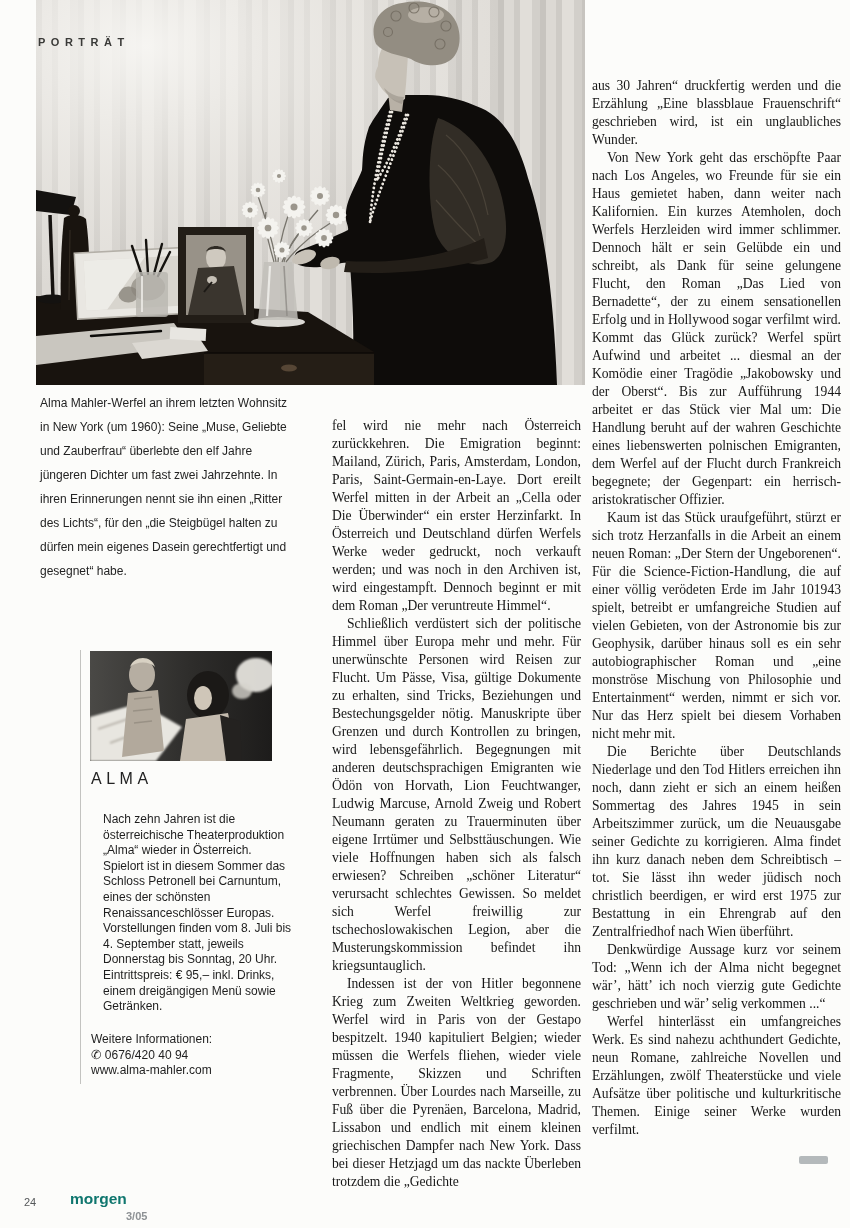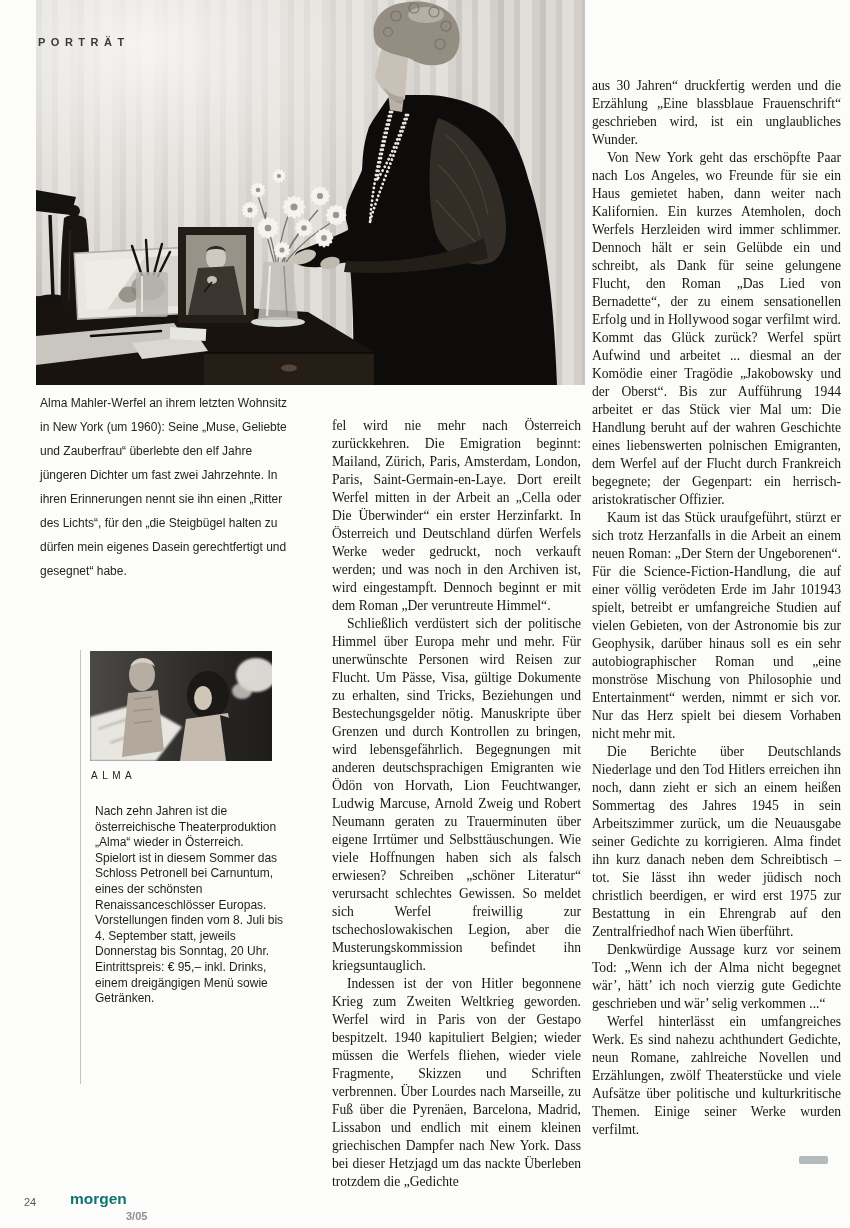--- a/index.html
+++ b/index.html
@@ -18,25 +18,25 @@
   
   .caption{
     position:absolute; left:40px; top:391px; width:258px;
     font-size:12px; line-height:24px; color:#242424;
   }
   
   .sb-rule{position:absolute; left:80px; top:650px; width:1px; height:434px; background:#c3c3c0;}
   .sb-photo{position:absolute; left:90px; top:651px; width:182px; height:110px;}
   .sb-label{
     position:absolute; left:91px; top:770px;
-    font-size:10px; letter-spacing:4.5px; color:#222; font-weight:500;
+    font-size:16px; letter-spacing:4.5px; color:#222; font-weight:500;
   }
   .sb-text{
     position:absolute; left:91px; top:800px; width:192px;
-    font-size:12px; line-height:15.6px; color:#1e1e1e; margin:4px;
+    font-size:12px; line-height:15.6px; color:#1e1e1e; margin:12px;
   }
   .sb-info{
     position:absolute; left:91px; top:1032px; width:192px;
     font-size:12px; line-height:15.6px; color:#1e1e1e; margin:0;
   }
   .ph-icon{font-size:12.5px;}
   
   .col{
     position:absolute; width:249px;
     font-family:"Liberation Serif", serif;
@@ -257,20 +257,21 @@
         <ellipse cx="166" cy="24" rx="20" ry="17" fill="#e9e7e2" opacity="0.92"></ellipse>
         <ellipse cx="152" cy="40" rx="10" ry="8" fill="#d6d3cc" opacity="0.8"></ellipse>
       </g>
     </svg>
   </div>
 
   <div class="sb-label">ALMA</div>
 
   <p class="sb-text">Nach zehn Jahren ist die österreichische Theaterproduktion „Alma“ wieder in Österreich. Spielort ist in diesem Sommer das Schloss Petronell bei Carnuntum, eines der schönsten Renaissanceschlösser Europas. Vorstellungen finden vom 8. Juli bis 4. September statt, jeweils Donnerstag bis Sonntag, 20 Uhr. Eintrittspreis: € 95,– inkl. Drinks, einem dreigängigen Menü sowie Getränken.</p>
 
+  <p class="sb-info"><span>Weitere Informationen:</span><br><span class="ph-icon">✆</span> <span>0676/420 40 94</span><br><span>www.alma-mahler.com</span></p>
 
   <div class="col col1" lang="de">
     <p class="first">fel wird nie mehr nach Österreich zurückkehren. Die Emigration beginnt: Mailand, Zürich, Paris, Amsterdam, London, Paris, Saint-Germain-en-Laye. Dort ereilt Werfel mitten in der Arbeit an „Cella oder Die Überwinder“ ein erster Herzinfarkt. In Österreich und Deutschland dürfen Werfels Werke weder gedruckt, noch verkauft werden; und was noch in den Archiven ist, wird eingestampft. Dennoch beginnt er mit dem Roman „Der veruntreute Himmel“.</p>
     <p>Schließlich verdüstert sich der politische Himmel über Europa mehr und mehr. Für unerwünschte Personen wird Reisen zur Flucht. Um Pässe, Visa, gültige Dokumente zu erhalten, sind Tricks, Beziehungen und Bestechungsgelder nötig. Manuskripte über Grenzen und durch Kontrollen zu bringen, wird lebensgefährlich. Begegnungen mit anderen deutschsprachigen Emigranten wie Ödön von Horvath, Lion Feuchtwanger, Ludwig Marcuse, Arnold Zweig und Robert Neumann geraten zu Trauerminuten über eigene Irrtümer und Selbsttäuschungen. Wie viele Hoffnungen haben sich als falsch erwiesen? Schreiben „schöner Literatur“ verursacht schlechtes Gewissen. So meldet sich Werfel freiwillig zur tschechoslowakischen Legion, aber die Musterungskommission befindet ihn kriegsuntauglich.</p>
     <p>Indessen ist der von Hitler begonnene Krieg zum Zweiten Weltkrieg geworden. Werfel wird in Paris von der Gestapo bespitzelt. 1940 kapituliert Belgien; wieder müssen die Werfels fliehen, wieder viele Fragmente, Skizzen und Schriften verbrennen. Über Lourdes nach Marseille, zu Fuß über die Pyrenäen, Barcelona, Madrid, Lissabon und endlich mit einem kleinen griechischen Dampfer nach New York. Dass bei dieser Hetzjagd um das nackte Überleben trotzdem die „Gedichte</p>
   </div>
 
   <div class="col col2" lang="de">
     <p class="first">aus 30 Jahren“ druckfertig werden und die Erzählung „Eine blassblaue Frauenschrift“ geschrieben wird, ist ein unglaubliches Wunder.</p>
     <p>Von New York geht das erschöpfte Paar nach Los Angeles, wo Freunde für sie ein Haus gemietet haben, dann weiter nach Kalifornien. Ein kurzes Atemholen, doch Werfels Herzleiden wird immer schlimmer. Dennoch hält er sein Gelübde ein und schreibt, als Dank für seine gelungene Flucht, den Roman „Das Lied von Bernadette“, der zu einem sensationellen Erfolg und in Hollywood sogar verfilmt wird. Kommt das Glück zurück? Werfel spürt Aufwind und arbeitet ... diesmal an der Komödie einer Tragödie „Jakobowsky und der Oberst“. Bis zur Aufführung 1944 arbeitet er das Stück vier Mal um: Die Handlung beruht auf der wahren Geschichte eines liebenswerten polnischen Emigranten, dem Werfel auf der Flucht durch Frankreich begegnete; der Gegenpart: ein herrisch-aristokratischer Offizier.</p>

